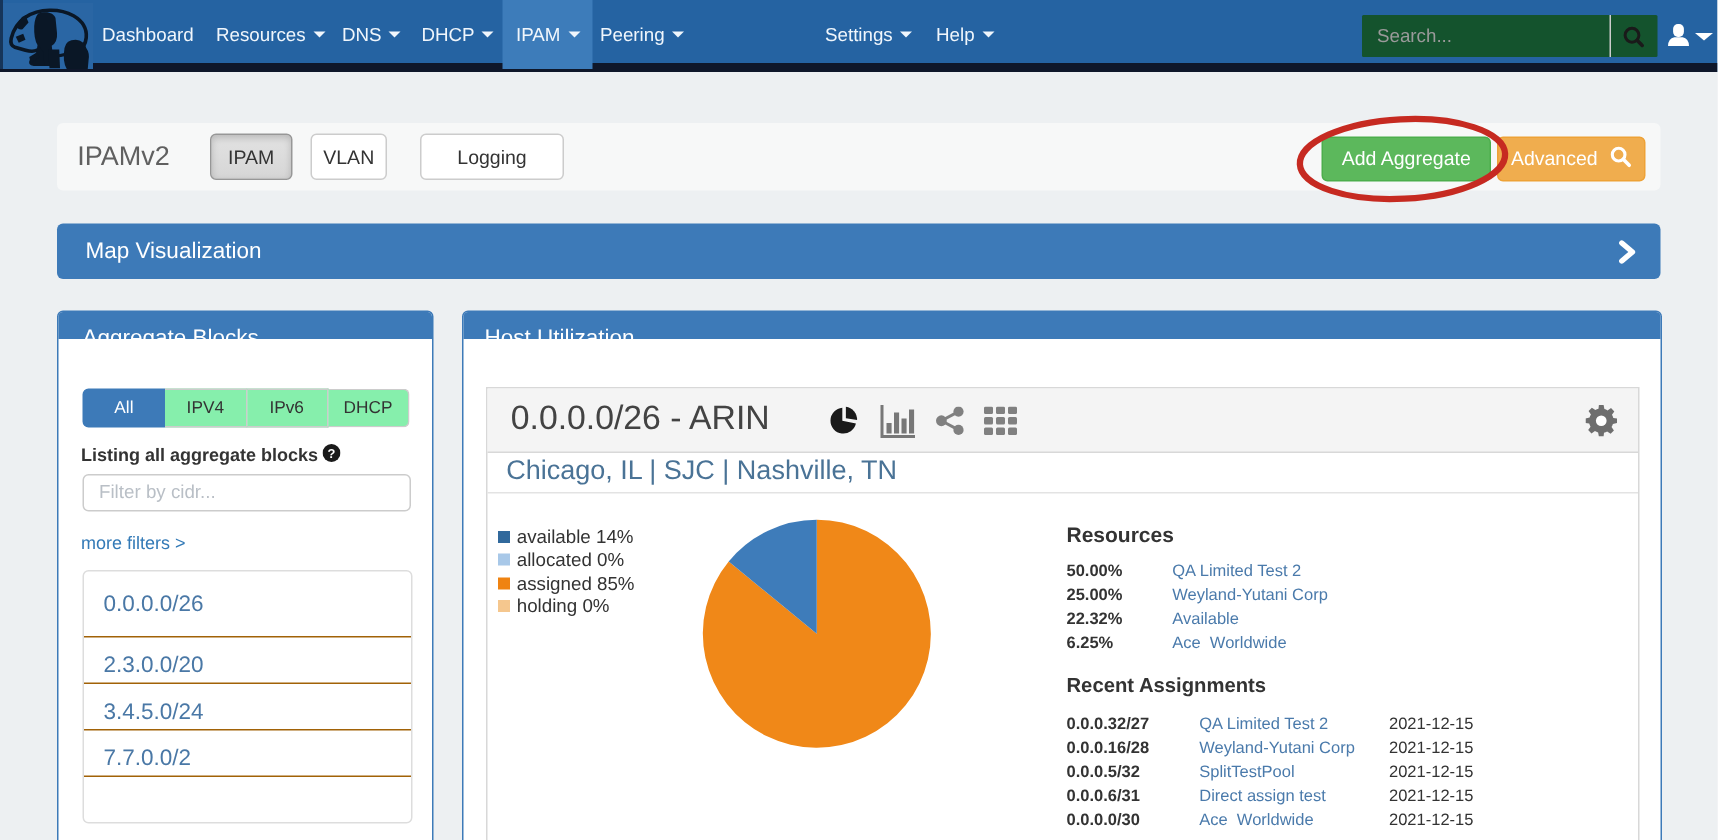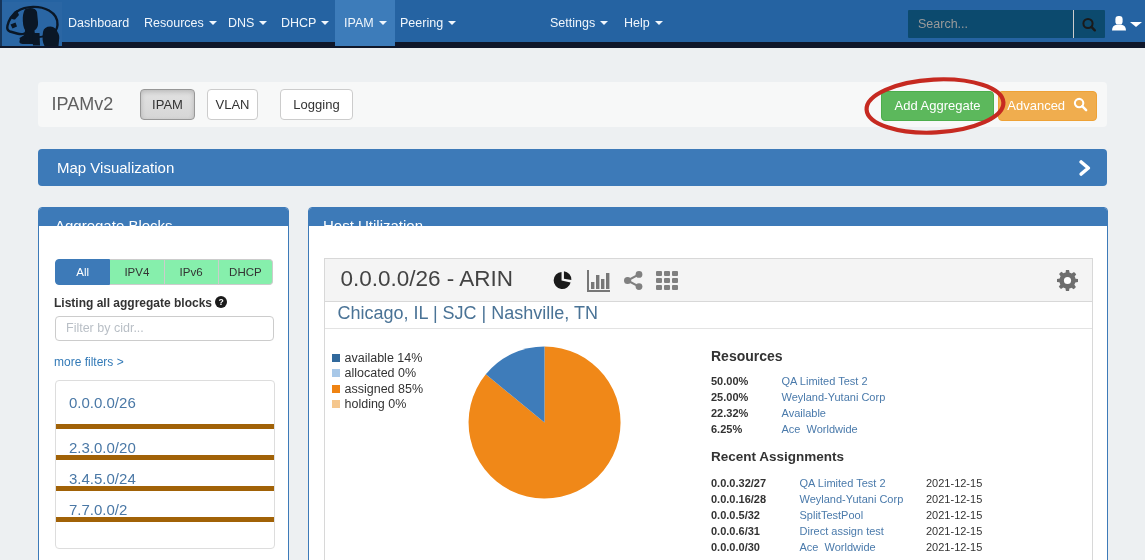--- a/index.html
+++ b/index.html
@@ -9,34 +9,34 @@
 
 
 #navbar { left:0; top:0; width:1145px; height:48px; background:#2563a2;
   border-bottom:6px solid #0f172a; }
 #logo { left:2px; top:2px; width:60px; height:44px; background:#2a66a4; }
 .navitem { top:0; height:46px; line-height:46px; color:#f0f6fc; font-size:12.5px; white-space:nowrap; }
 .navitem.active { background:#3d7cba; }
 .caret { display:inline-block; width:0; height:0; border-left:4px solid transparent;
   border-right:4px solid transparent; border-top:4px solid #f0f6fc; vertical-align:2px; margin-left:5px; }
 
-#searchbox { left:908px; top:10px; width:197px; height:28px; background:#0c4a6e; border-radius:1px; }
+#searchbox { left:908px; top:10px; width:197px; height:28px; background:#14532d; border-radius:1px; }
 #searchinput { left:0; top:0; width:166px; height:28px; line-height:28px; color:#9a9a9a;
   font-size:12.5px; padding-left:10px; border-right:1px solid #ccc; }
 #searchbtn { left:166px; top:0; width:31px; height:28px; }
 
 
 #well { left:38px; top:82px; width:1069px; height:45px; background:#f7f8f8; border-radius:4px; }
 #ipamv2 { left:13.5px; top:0; height:45px; line-height:45px; font-size:18px; color:#606060; }
 .btn { position:absolute; top:7px; height:31px; border-radius:4px; font-size:13px; color:#333;
   text-align:center; line-height:29px; background:#fff; border:1px solid #ccc; }
 #btn-ipam { left:102px; width:55px; background:linear-gradient(#e2e2e2,#d6d6d6); border-color:#979797;
   box-shadow:inset 0 2px 5px rgba(0,0,0,.18); }
 #btn-vlan { left:169px; width:51px; }
-#btn-logging { left:242px; width:73px; }
+#btn-logging { left:242px; width:96px; }
 #btn-add { left:843px; width:113px; top:9px; height:30px; background:#5cb85c; border:1px solid #4cae4c;
   color:#fff; line-height:28px; font-size:13px; }
 #btn-adv { left:960px; width:99px; top:9px; height:30px; background:#f0ad4e; border:1px solid #eea236;
   color:#fff; line-height:28px; font-size:13px; }
 
 
 #mapbar { left:38px; top:149px; width:1069px; height:37px; background:#3d7ab8; border-radius:4px;
   color:#fff; font-size:15px; line-height:37px; }
 
 
@@ -52,21 +52,21 @@
   color:#333; text-align:center; line-height:24px; }
 .btngroup div:first-child { border-left:1px solid #3d7ab8; border-radius:4px 0 0 4px;
   background:#3d7ab8; border-color:#3d7ab8; color:#fff; }
 .btngroup div:last-child { border-radius:0 4px 4px 0; }
 #listing { left:15px; top:88px; font-size:12px; font-weight:bold; color:#333; }
 #filter { left:16px; top:108px; width:219px; height:25px; border:1px solid #ccc; border-radius:4px;
   line-height:23px; padding-left:10px; color:#b9bfc6; font-size:12.5px; background:#fff; }
 #morefilters { left:15px; top:147px; font-size:12px; color:#337ab7; }
 #cidrlist { left:16px; top:172px; width:220px; border:1px solid #ddd; border-radius:4px; }
 #cidrlist .row { height:31px; line-height:38.5px; padding-left:13px; font-size:15px; color:#4a78a6;
-  border-top:5px solid #a16207; }
+  border-top:1px solid #a16207; }
 #cidrlist .row:first-child { border-top:none; height:43px; line-height:43px; }
 
 
 #innerbox { left:14.5px; top:49.5px; width:769px; height:370px; border:1px solid #d8d8d8; background:#fff; }
 #boxhead { left:0; top:0; width:767px; height:43px; background:#f4f4f4; border-bottom:1px solid #d8d8d8; }
 #arintitle { left:16px; top:-2px; height:43px; line-height:43px; font-size:22.5px; color:#434343; }
 #locrow { left:0; top:44px; width:767px; height:26px; border-bottom:1px solid #e3e3e3;
   font-size:18px; color:#39708e; line-height:21px; }
 #locrow span { padding-left:13px; color:#4a7396; }
 

